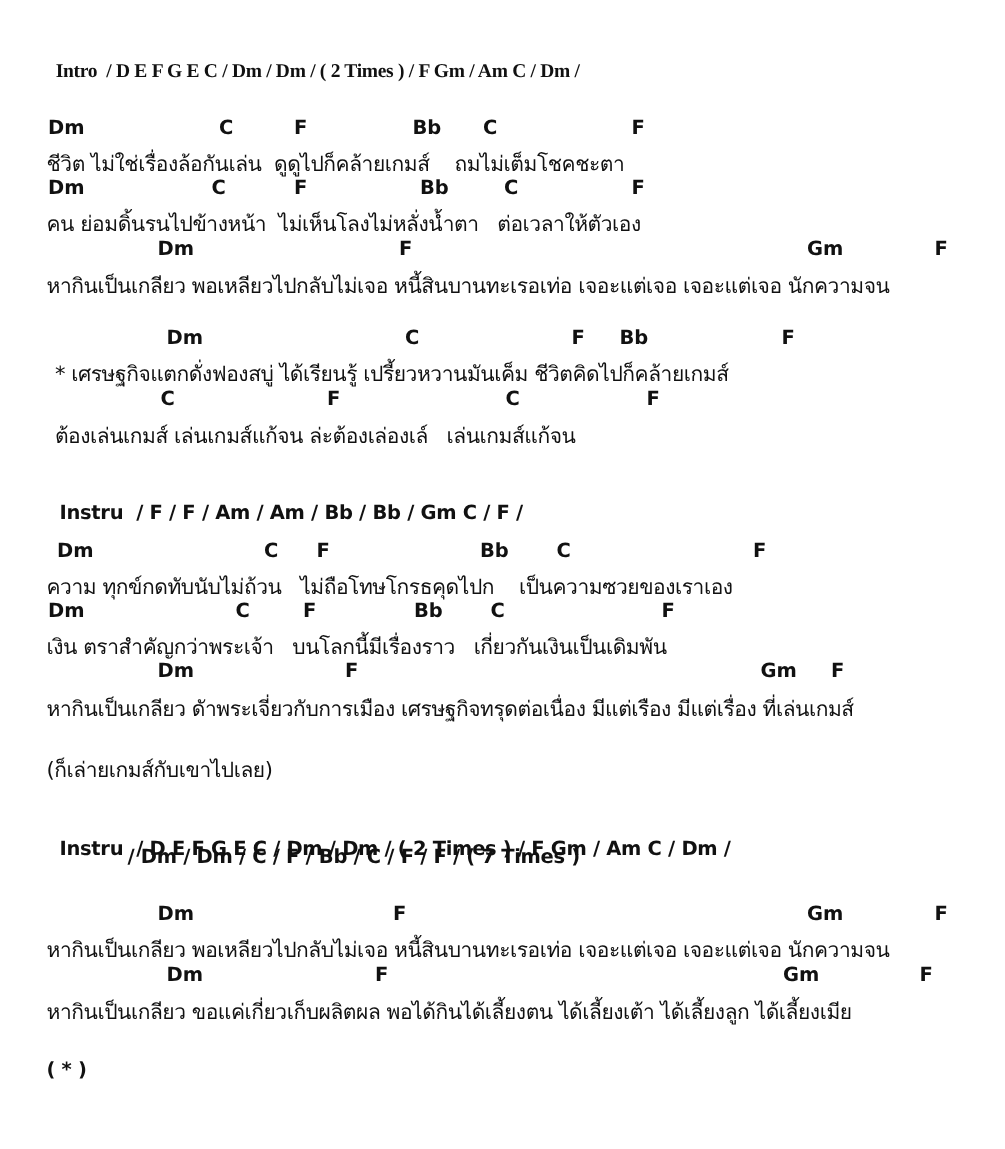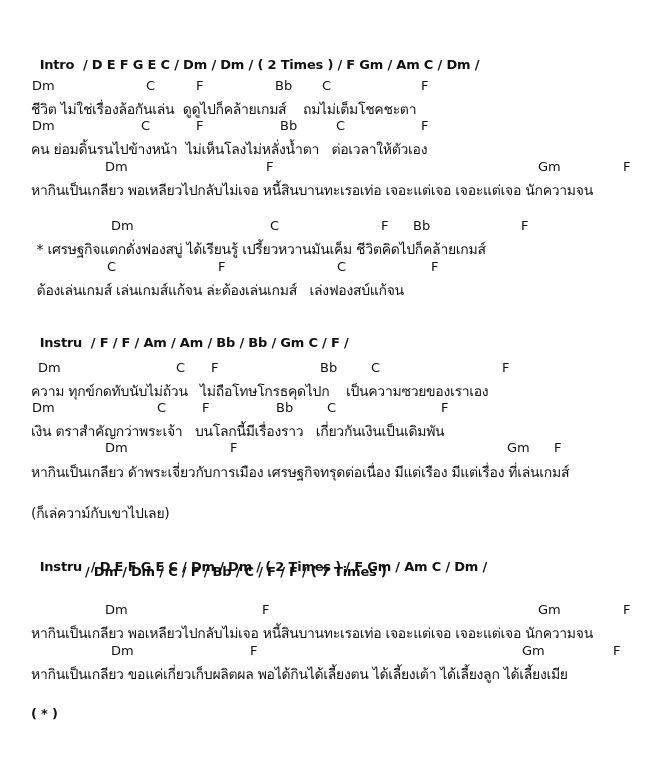--- a/index.html
+++ b/index.html
@@ -1,53 +1,53 @@
 <!DOCTYPE html>
 <html><head>
 <meta charset="utf-8">
 <style>
   html, body { margin: 0; padding: 0; background: #ffffff; }
   body { width: 670px; height: 766px; position: relative; overflow: hidden;
          font-family: "DejaVu Sans", "Liberation Sans", sans-serif; color: #111111; }
   .row { position: absolute; left: 0; white-space: pre; }
   .bold { font-weight: bold; font-size: 13px; letter-spacing: -0.2px; }
-  .chord { position: absolute; font-weight: normal; font-size: 13px; white-space: pre; }
+  .chord { position: absolute; font-weight: bold; font-size: 13px; white-space: pre; }
   .lyric { font-size: 14px; letter-spacing: -0.3px; }
 </style>
 </head>
 <body>
 
-<div class="row bold" style="top:42px;left:31px;">
+<div class="row bold" style="top:23px;left:31px;font-family:Liberation Serif, serif;">
   <span>Intro</span>&nbsp;&nbsp;<span>/ D E F G E C / Dm / Dm / ( 2 Times ) / F Gm / Am C / Dm /</span>
 </div>
 
 <div class="row" style="top:78px;height:16px;width:670px;" id="v1c0"><span class="chord" style="left: 32px; top: 0px;">Dm</span><span class="chord" style="left: 146px; top: 0px;">C</span><span class="chord" style="left: 196px; top: 0px;">F</span><span class="chord" style="left: 275px; top: 0px;">Bb</span><span class="chord" style="left: 322px; top: 0px;">C</span><span class="chord" style="left: 421px; top: 0px;">F</span></div>
 <div class="row lyric" style="top:98px;left:31px;">ชีวิต ไม่ใช่เรื่องล้อกันเล่น  ดูดูไปก็คล้ายเกมส์    ถมไม่เต็มโชคชะตา</div>
 <div class="row" style="top:118px;height:16px;width:670px;" id="v1c1"><span class="chord" style="left: 32px; top: 0px;">Dm</span><span class="chord" style="left: 141px; top: 0px;">C</span><span class="chord" style="left: 196px; top: 0px;">F</span><span class="chord" style="left: 280px; top: 0px;">Bb</span><span class="chord" style="left: 336px; top: 0px;">C</span><span class="chord" style="left: 421px; top: 0px;">F</span></div>
 <div class="row lyric" style="top:138px;left:31px;">คน ย่อมดิ้นรนไปข้างหน้า  ไม่เห็นโลงไม่หลั่งน้ำตา   ต่อเวลาให้ตัวเอง</div>
 <div class="row" style="top:159px;height:16px;width:670px;" id="v1c2"><span class="chord" style="left: 105px; top: 0px;">Dm</span><span class="chord" style="left: 266px; top: 0px;">F</span><span class="chord" style="left: 538px; top: 0px;">Gm</span><span class="chord" style="left: 623px; top: 0px;">F</span></div>
 <div class="row lyric" style="top:179px;left:31px;">หากินเป็นเกลียว พอเหลียวไปกลับไม่เจอ หนี้สินบานทะเรอเท่อ เจอะแต่เจอ เจอะแต่เจอ นักความจน</div>
 
 <div class="row" style="top:218px;height:16px;width:670px;" id="chc0"><span class="chord" style="left: 111px; top: 0px;">Dm</span><span class="chord" style="left: 270px; top: 0px;">C</span><span class="chord" style="left: 381px; top: 0px;">F</span><span class="chord" style="left: 413px; top: 0px;">Bb</span><span class="chord" style="left: 521px; top: 0px;">F</span></div>
 <div class="row lyric" style="top:238px;left:20px;">    * เศรษฐกิจแตกดั่งฟองสบู่ ได้เรียนรู้ เปรี้ยวหวานมันเค็ม ชีวิตคิดไปก็คล้ายเกมส์</div>
 <div class="row" style="top:259px;height:16px;width:670px;" id="chc1"><span class="chord" style="left: 107px; top: 0px;">C</span><span class="chord" style="left: 218px; top: 0px;">F</span><span class="chord" style="left: 337px; top: 0px;">C</span><span class="chord" style="left: 431px; top: 0px;">F</span></div>
-<div class="row lyric" style="top:279px;left:20px;">    ต้องเล่นเกมส์ เล่นเกมส์แก้จน ล่ะต้องเล่นเกมส์   เล่งฟองสบ์แก้จน</div>
+<div class="row lyric" style="top:279px;left:20px;">    ต้องเล่นเกมส์ เล่นเกมส์แก้จน ล่ะต้องเล่องเล์   เล่นเกมส์แก้จน</div>
 
 <div class="row bold" style="top:320px;left:31px;text-align:right;">
   <span>Instru</span>&nbsp;&nbsp;<span>/ F / F / Am / Am / Bb / Bb / Gm C / F /</span>
 </div>
 
 <div class="row" style="top:360px;height:16px;width:670px;" id="v2c0"><span class="chord" style="left: 38px; top: 0px;">Dm</span><span class="chord" style="left: 176px; top: 0px;">C</span><span class="chord" style="left: 211px; top: 0px;">F</span><span class="chord" style="left: 320px; top: 0px;">Bb</span><span class="chord" style="left: 371px; top: 0px;">C</span><span class="chord" style="left: 502px; top: 0px;">F</span></div>
 <div class="row lyric" style="top:380px;left:31px;">ความ ทุกข์กดทับนับไม่ถ้วน   ไม่ถือโทษโกรธคุดไปก    เป็นความซวยของเราเอง</div>
 <div class="row" style="top:400px;height:16px;width:670px;" id="v2c1"><span class="chord" style="left: 32px; top: 0px;">Dm</span><span class="chord" style="left: 157px; top: 0px;">C</span><span class="chord" style="left: 202px; top: 0px;">F</span><span class="chord" style="left: 276px; top: 0px;">Bb</span><span class="chord" style="left: 327px; top: 0px;">C</span><span class="chord" style="left: 441px; top: 0px;">F</span></div>
 <div class="row lyric" style="top:420px;left:31px;">เงิน ตราสำคัญกว่าพระเจ้า   บนโลกนี้มีเรื่องราว   เกี่ยวกันเงินเป็นเดิมพัน</div>
 <div class="row" style="top:440px;height:16px;width:670px;" id="v2c2"><span class="chord" style="left: 105px; top: 0px;">Dm</span><span class="chord" style="left: 230px; top: 0px;">F</span><span class="chord" style="left: 507px; top: 0px;">Gm</span><span class="chord" style="left: 554px; top: 0px;">F</span></div>
 <div class="row lyric" style="top:461px;left:31px;">หากินเป็นเกลียว ดัาพระเจี่ยวกับการเมือง เศรษฐกิจทรุดต่อเนื่อง มีแต่เรือง มีแต่เรื่อง ที่เล่นเกมส์</div>
 
-<div class="row lyric" style="top:502px;left:31px;">(ก็เล่ความ์กับเขาไปเลย)</div>
+<div class="row lyric" style="top:502px;left:31px;">(ก็เล่ายเกมส์กับเขาไปเลย)</div>
 
 <div class="row bold" style="top:544px;left:31px;">
   <span>Instru</span>&nbsp;&nbsp;<span>/ D E F G E C / Dm / Dm / ( 2 Times ) / F Gm / Am C / Dm /</span>
 </div>
 <div class="row bold" style="top:564px;left:85px;">/ Dm / Dm / C / F / Bb / C / F / F / ( 7 Times )</div>
 
 <div class="row" style="top:602px;height:16px;width:670px;" id="v3c0"><span class="chord" style="left: 105px; top: 0px;">Dm</span><span class="chord" style="left: 262px; top: 0px;">F</span><span class="chord" style="left: 538px; top: 0px;">Gm</span><span class="chord" style="left: 623px; top: 0px;">F</span></div>
 <div class="row lyric" style="top:622px;left:31px;">หากินเป็นเกลียว พอเหลียวไปกลับไม่เจอ หนี้สินบานทะเรอเท่อ เจอะแต่เจอ เจอะแต่เจอ นักความจน</div>
 <div class="row" style="top:643px;height:16px;width:670px;" id="v3c1"><span class="chord" style="left: 111px; top: 0px;">Dm</span><span class="chord" style="left: 250px; top: 0px;">F</span><span class="chord" style="left: 522px; top: 0px;">Gm</span><span class="chord" style="left: 613px; top: 0px;">F</span></div>
 <div class="row lyric" style="top:663px;left:31px;">หากินเป็นเกลียว ขอแค่เกี่ยวเก็บผลิตผล พอได้กินได้เลี้ยงตน ได้เลี้ยงเต้า ได้เลี้ยงลูก ได้เลี้ยงเมีย</div>

